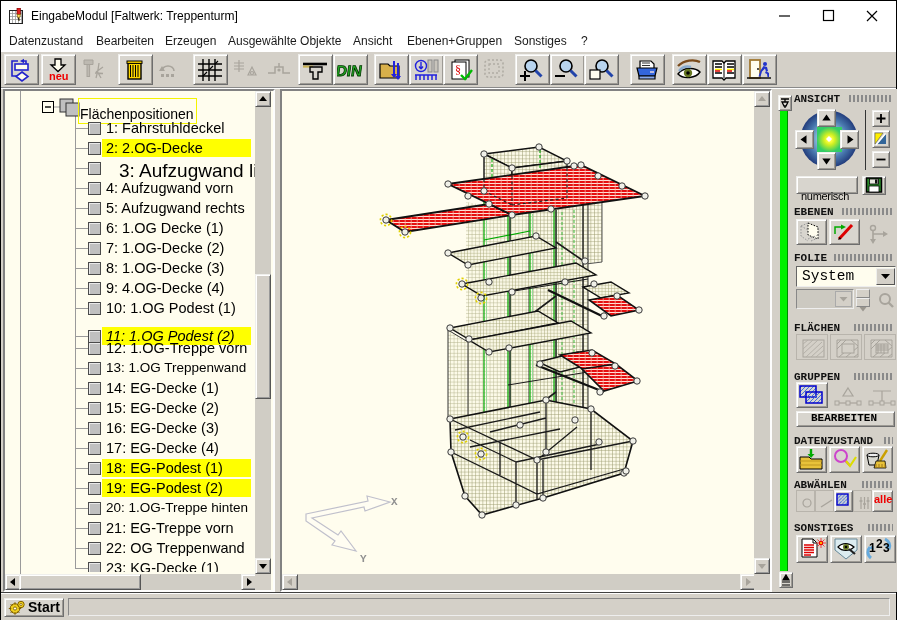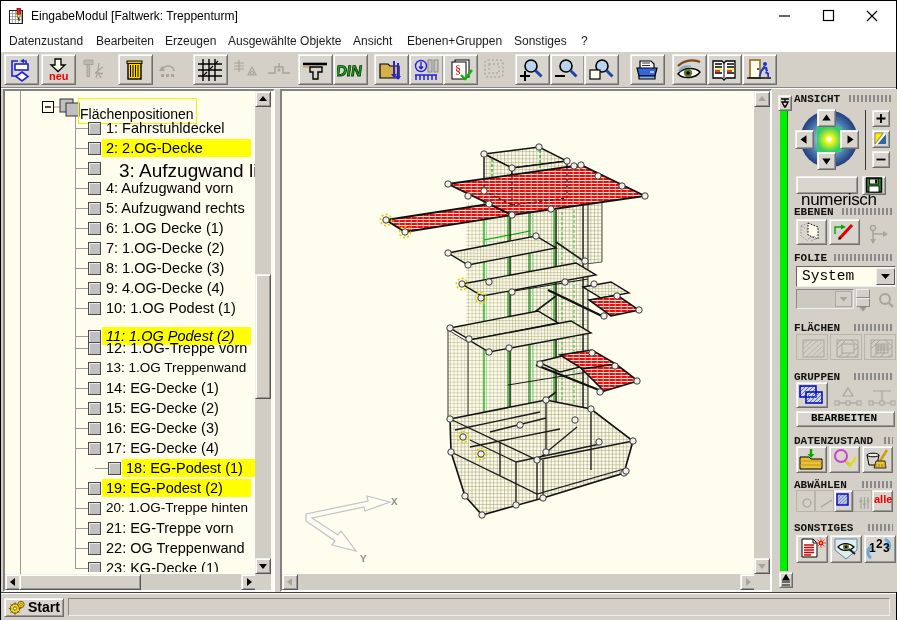--- a/index.html
+++ b/index.html
@@ -349,21 +349,21 @@
   <div class="abs" style="left:0;top:327px;width:250px;height:20px;">
       <div class="tline" style="left:70px;top:10px;width:13px;height:1px;"></div>
       <div class="cb" style="left:83px;top:4px;"></div>
       <span class="abs" style="left:101px;top:2px;font-size:14.5px;">16: EG-Decke (3)</span>
     </div>
   <div class="abs" style="left:0;top:347px;width:250px;height:20px;">
       <div class="tline" style="left:70px;top:10px;width:13px;height:1px;"></div>
       <div class="cb" style="left:83px;top:4px;"></div>
       <span class="abs" style="left:101px;top:2px;font-size:14.5px;">17: EG-Decke (4)</span>
     </div>
-  <div class="abs" style="left:0;top:367px;width:250px;height:20px;margin-left:20px;">
+  <div class="abs" style="left:0;top:367px;width:250px;height:20px;">
       <div class="abs yellow" style="left:97px;top:1px;width:149px;height:18px;"></div>
       <div class="tline" style="left:70px;top:10px;width:13px;height:1px;"></div>
       <div class="cb" style="left:83px;top:4px;"></div>
       <span class="abs" style="left:101px;top:2px;font-size:14.5px;">18: EG-Podest (1)</span>
     </div>
   <div class="abs" style="left:0;top:387px;width:250px;height:20px;">
       <div class="abs yellow" style="left:97px;top:1px;width:149px;height:18px;"></div>
       <div class="tline" style="left:70px;top:10px;width:13px;height:1px;"></div>
       <div class="cb" style="left:83px;top:4px;"></div>
       <span class="abs" style="left:101px;top:2px;font-size:14.5px;">19: EG-Podest (2)</span>
@@ -620,21 +620,21 @@
       </svg></div>
   <div class="pbtn" style="left:100px;top:41px;width:16px;height:16px;"><svg width="16" height="16">
         <path d="M2 2h8L2 13z" fill="#ffee00" stroke="#555" stroke-width="0.6"></path>
         <path d="M13 3v10H4z" fill="#336699"></path>
         <path d="M12.5 2.5L3 14" stroke="#fff" stroke-width="1.2"></path>
       </svg></div>
   <div class="pbtn" style="left:100px;top:62px;width:16px;height:15px;"><svg width="16" height="15">
         <path d="M3.5 7.5h9" stroke="#000" stroke-width="1.8"></path>
       </svg></div>
   <div class="pbtn" style="left:24px;top:87px;width:60px;height:16px;">
-      <div class="abs" style="left:4px;top:13px;font-size:17px;letter-spacing:-0.3px;">numerisch</div>
+      <div class="abs" style="left:4px;top:13px;font-size:11px;letter-spacing:-0.3px;">numerisch</div>
     </div>
   <div class="pbtn" style="left:90px;top:87px;width:22px;height:17px;"><svg width="22" height="17">
     <rect x="3.5" y="1" width="15" height="14" fill="#2a8a2a" stroke="#000" stroke-width="1.5"></rect>
     <rect x="6.5" y="2" width="9" height="5" fill="#e8e8e0" stroke="#000" stroke-width="0.8"></rect>
     <rect x="12" y="2.5" width="2.5" height="4" fill="#111"></rect>
     <rect x="6" y="9" width="10" height="6" fill="#fff" stroke="#000" stroke-width="0.8"></rect>
   </svg></div>
 
   <div class="lbl" style="left:22px;top:117px;">EBENEN</div>
   <div class="hatch" style="left:70px;top:119px;width:51px;"></div>

